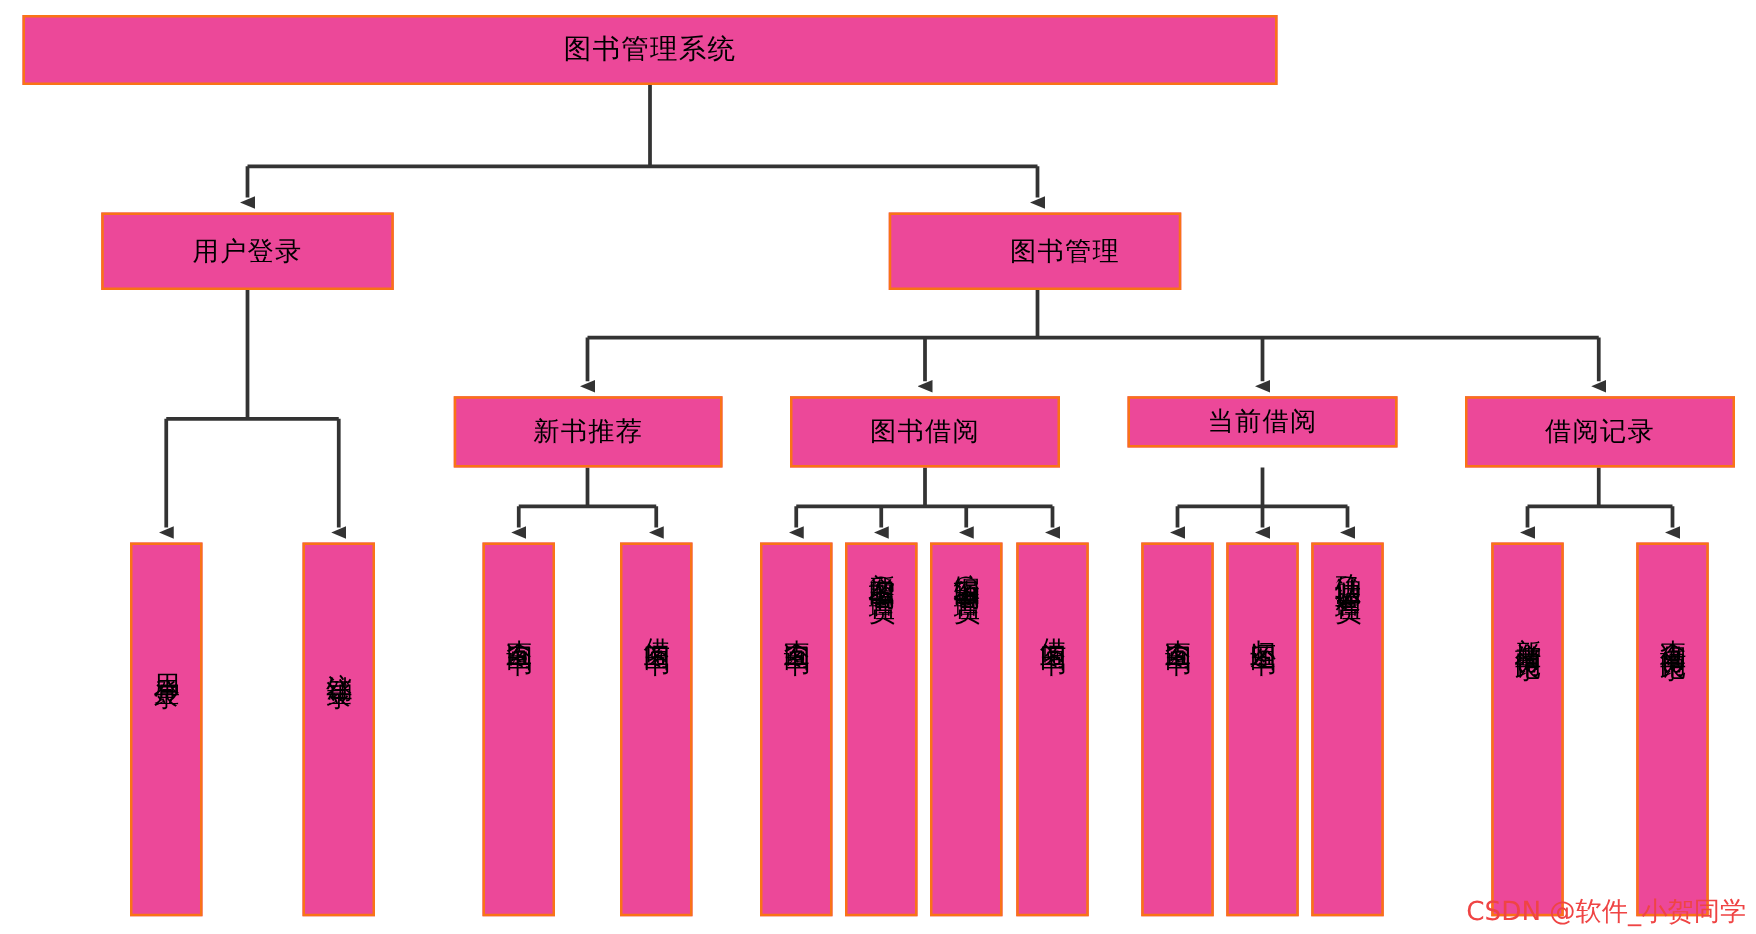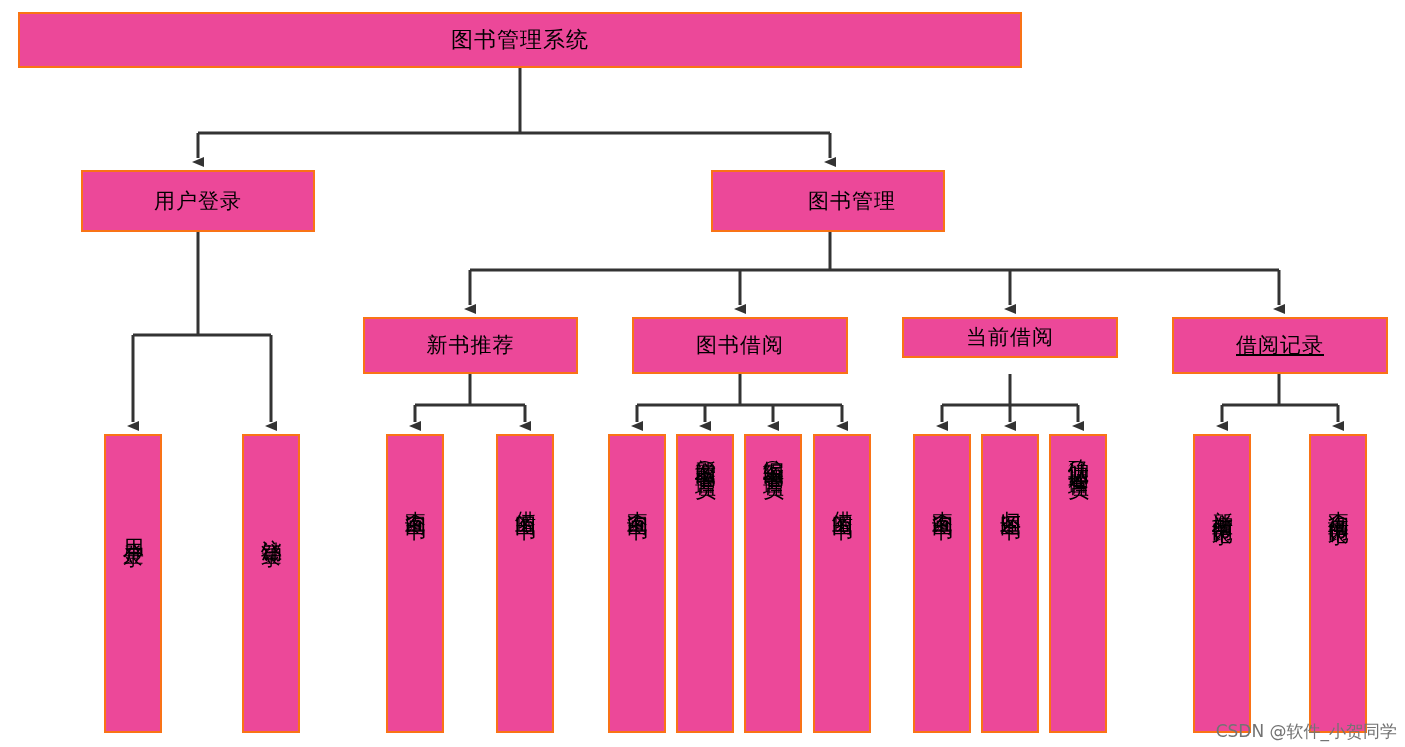--- a/index.html
+++ b/index.html
@@ -69,22 +69,22 @@
   .node.vert.mid .node-label {
     margin-top: 80px;
   }
   .node.vert.midshort .node-label {
     margin-top: 52px;
   }
   #watermark {
     position: absolute;
     right: 8px;
     bottom: 4px;
-    font-size: 17px;
-    color: #737373;
+    font-size: 21px;
+    color: #ef4444;
     white-space: nowrap;
     z-index: 3;
   }
 </style>
 </head>
 <body>
 
 <div id="diagram-root">
 
   <svg id="edges-layer" viewBox="0 0 1405 747" width="1405" height="747" xmlns="http://www.w3.org/2000/svg">
@@ -154,21 +154,21 @@
   </div>
 
   <div class="node horiz" style="left:632px; top:317px; width:216px; height:57px;">
     <span class="node-label">图书借阅</span>
   </div>
 
   <div class="node horiz" style="left:902px; top:317px; width:216px; height:41px;">
     <span class="node-label">当前借阅</span>
   </div>
 
-  <div class="node horiz" style="left:1172px; top:317px; width:216px; height:57px;text-decoration:underline;">
+  <div class="node horiz" style="left:1172px; top:317px; width:216px; height:57px;">
     <span class="node-label">借阅记录</span>
   </div>
 
   <div class="node vert mid" style="left:104px; top:434px; width:58px; height:299px;">
     <span class="node-label">用户登录</span>
   </div>
   <div class="node vert mid" style="left:242px; top:434px; width:58px; height:299px;">
     <span class="node-label">注销登录</span>
   </div>
 

